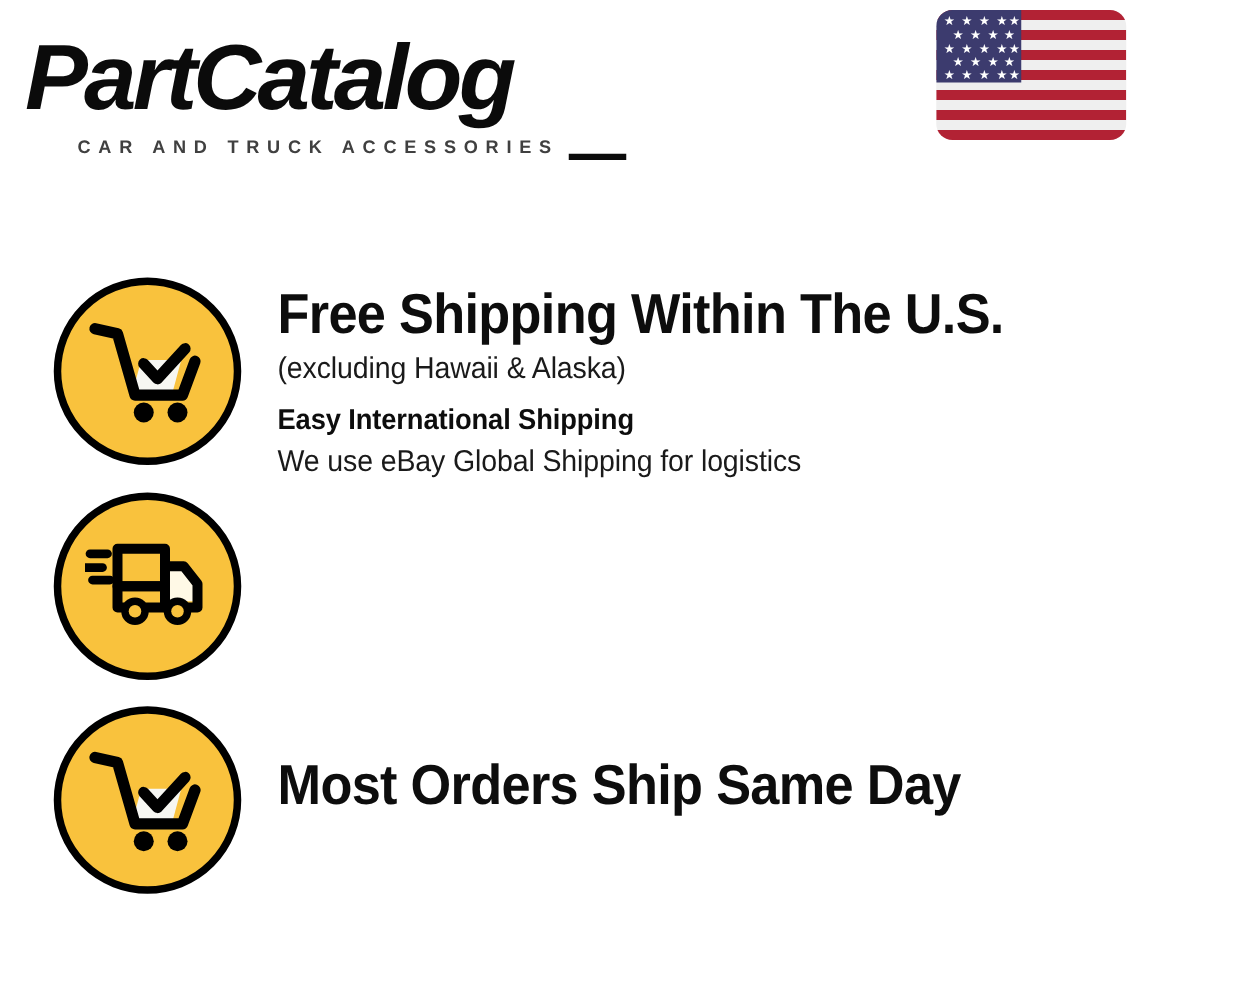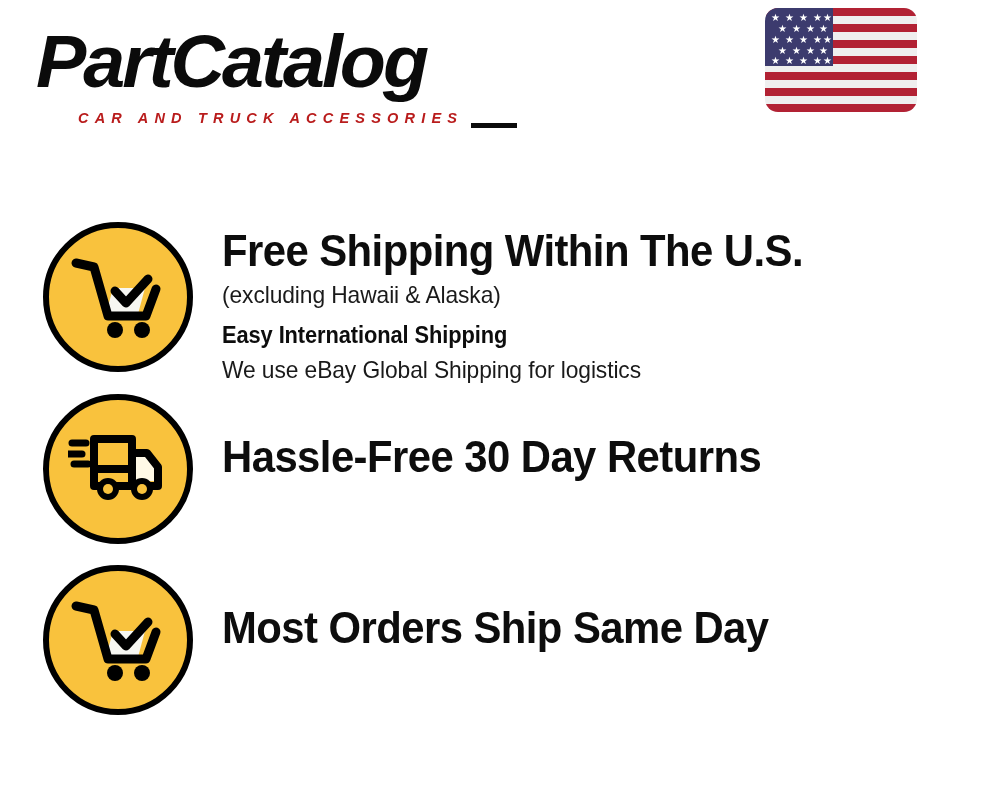--- a/index.html
+++ b/index.html
@@ -13,21 +13,21 @@
     position: relative;
     overflow: hidden;
     font-family: "Liberation Sans", sans-serif;
     color: #111111;
     -webkit-font-smoothing: antialiased;
   }
 
   
   #header {
     position: absolute;
-    left: 16px; top: 0;
+    left: 0; top: 0;
     width: 920px;
     height: 175px;
   }
 
   
   #brand-logo {
     position: absolute;
     left: 20px;
     top: 22px;
     width: 470px;
@@ -47,25 +47,24 @@
     color: #0b0b0b;
     transform: scaleX(1.02);
     transform-origin: left top;
   }
   #logo-tagline {
     position: absolute;
     left: 42px;
     top: 88px;
     font-family: "Liberation Sans", sans-serif;
     font-weight: bold;
-    font-style: italic;
     font-size: 14.5px;
     letter-spacing: 6.2px;
     white-space: nowrap;
-    color: #b91c1c;
+    color: #404040;
   }
   #logo-rule {
     position: absolute;
     left: 435px;
     top: 101px;
     width: 46px;
     height: 5px;
     background: #0b0b0b;
   }
 
@@ -281,23 +280,20 @@
         <path d="M64 22 H79 L90 36 V55 H64 Z" stroke="#000" stroke-width="8" fill="none" stroke-linejoin="round"></path>
         <circle cx="40" cy="58" r="11" fill="#000"></circle>
         <circle cx="40" cy="58" r="5" fill="#f9c23d"></circle>
         <circle cx="74" cy="58" r="11" fill="#000"></circle>
         <circle cx="74" cy="58" r="5" fill="#f9c23d"></circle>
         <path d="M18 12 H4" stroke="#000" stroke-width="7" stroke-linecap="round"></path>
         <path d="M14 23 H0" stroke="#000" stroke-width="7" stroke-linecap="round"></path>
         <path d="M20 33 H6" stroke="#000" stroke-width="7" stroke-linecap="round"></path>
       </svg>
     </div>
-    <div class="feature-text">
-      <div class="feature-title">Hassle-Free 30 Day Returns</div>
-    </div>
   </div>
 
   <div class="feature-row" id="feature-2">
     <div class="feature-icon">
       <svg width="96" height="86" viewBox="0 0 96 86" fill="none" aria-hidden="true">
         <path d="M43 34 H75 L68 60 H36 Z" fill="#f7f7f2"></path>
         <path d="M6 9 L24 13 L38 62 H76 L86 35" stroke="#000" stroke-width="9" stroke-linecap="round" stroke-linejoin="round" fill="none"></path>
         <path d="M45 37 L56 49 L78 25" stroke="#000" stroke-width="9" stroke-linecap="round" stroke-linejoin="round" fill="none"></path>
         <circle cx="45" cy="76" r="8" fill="#000"></circle>
         <circle cx="72" cy="76" r="8" fill="#000"></circle>

